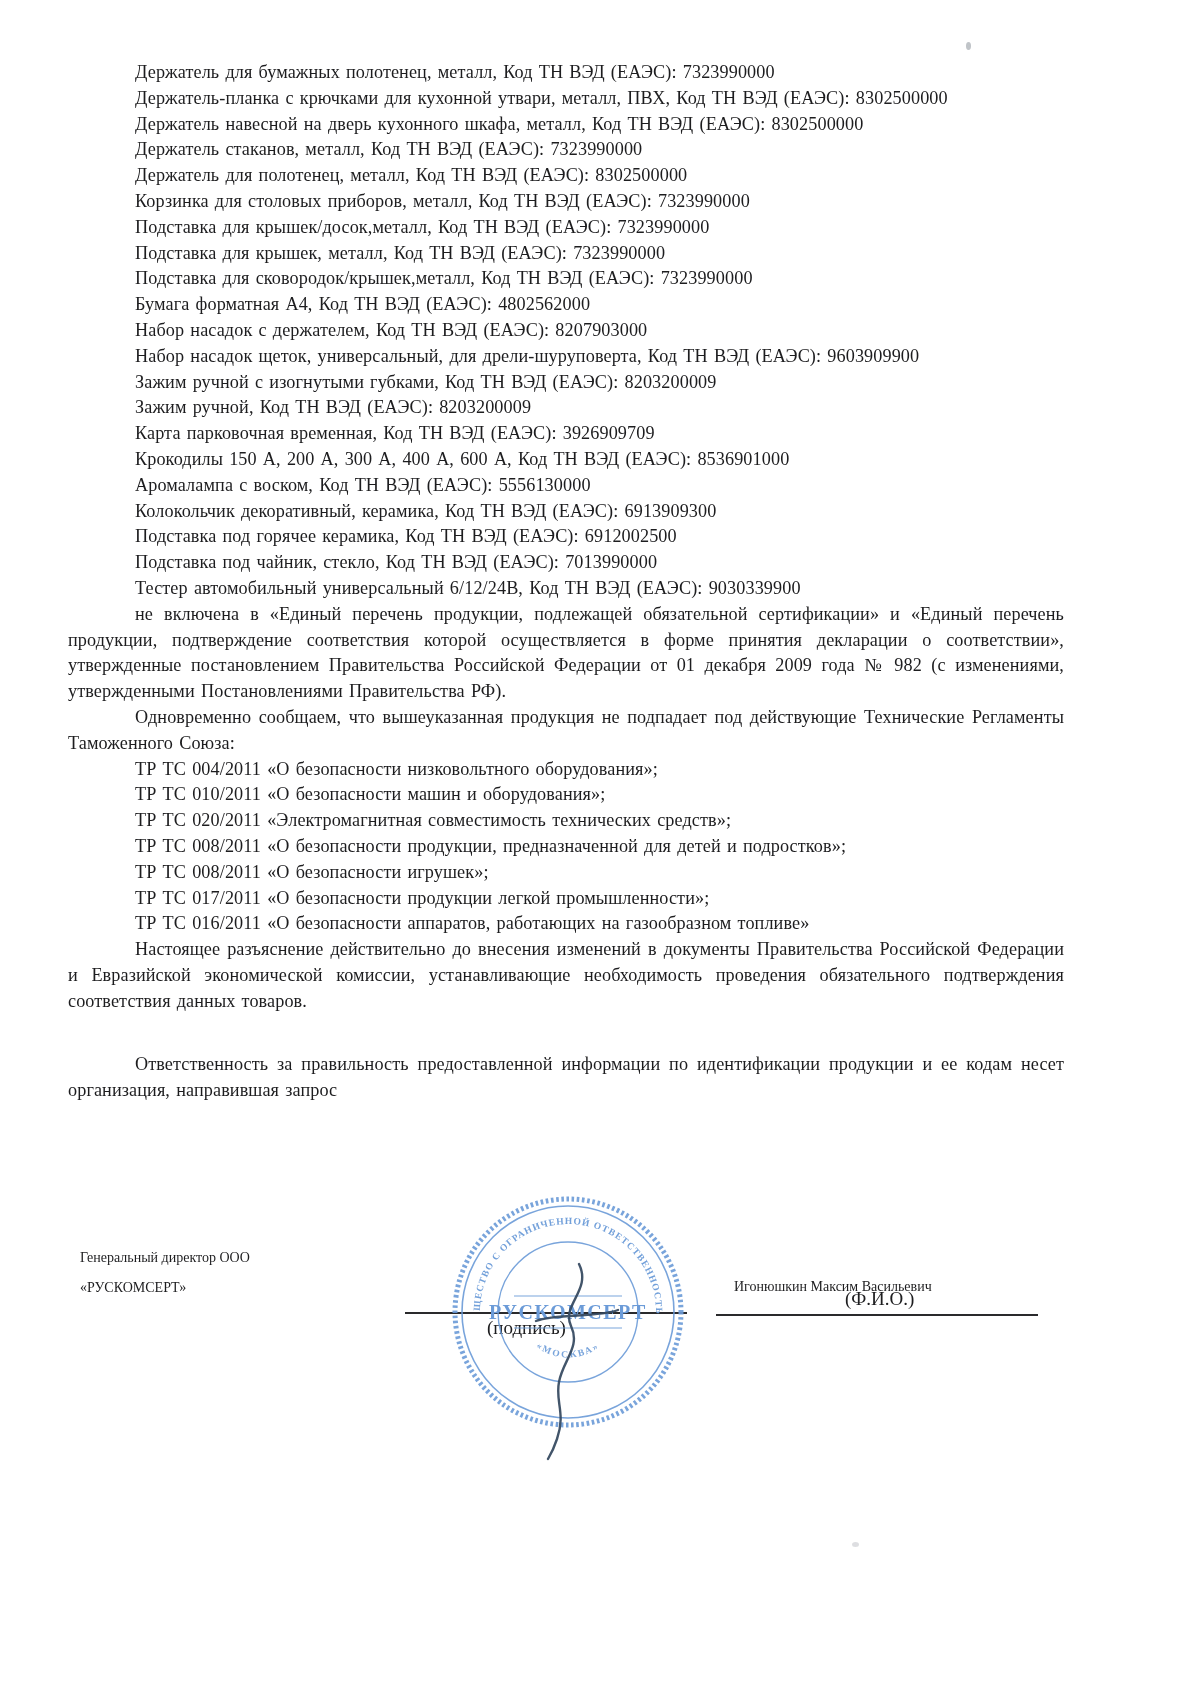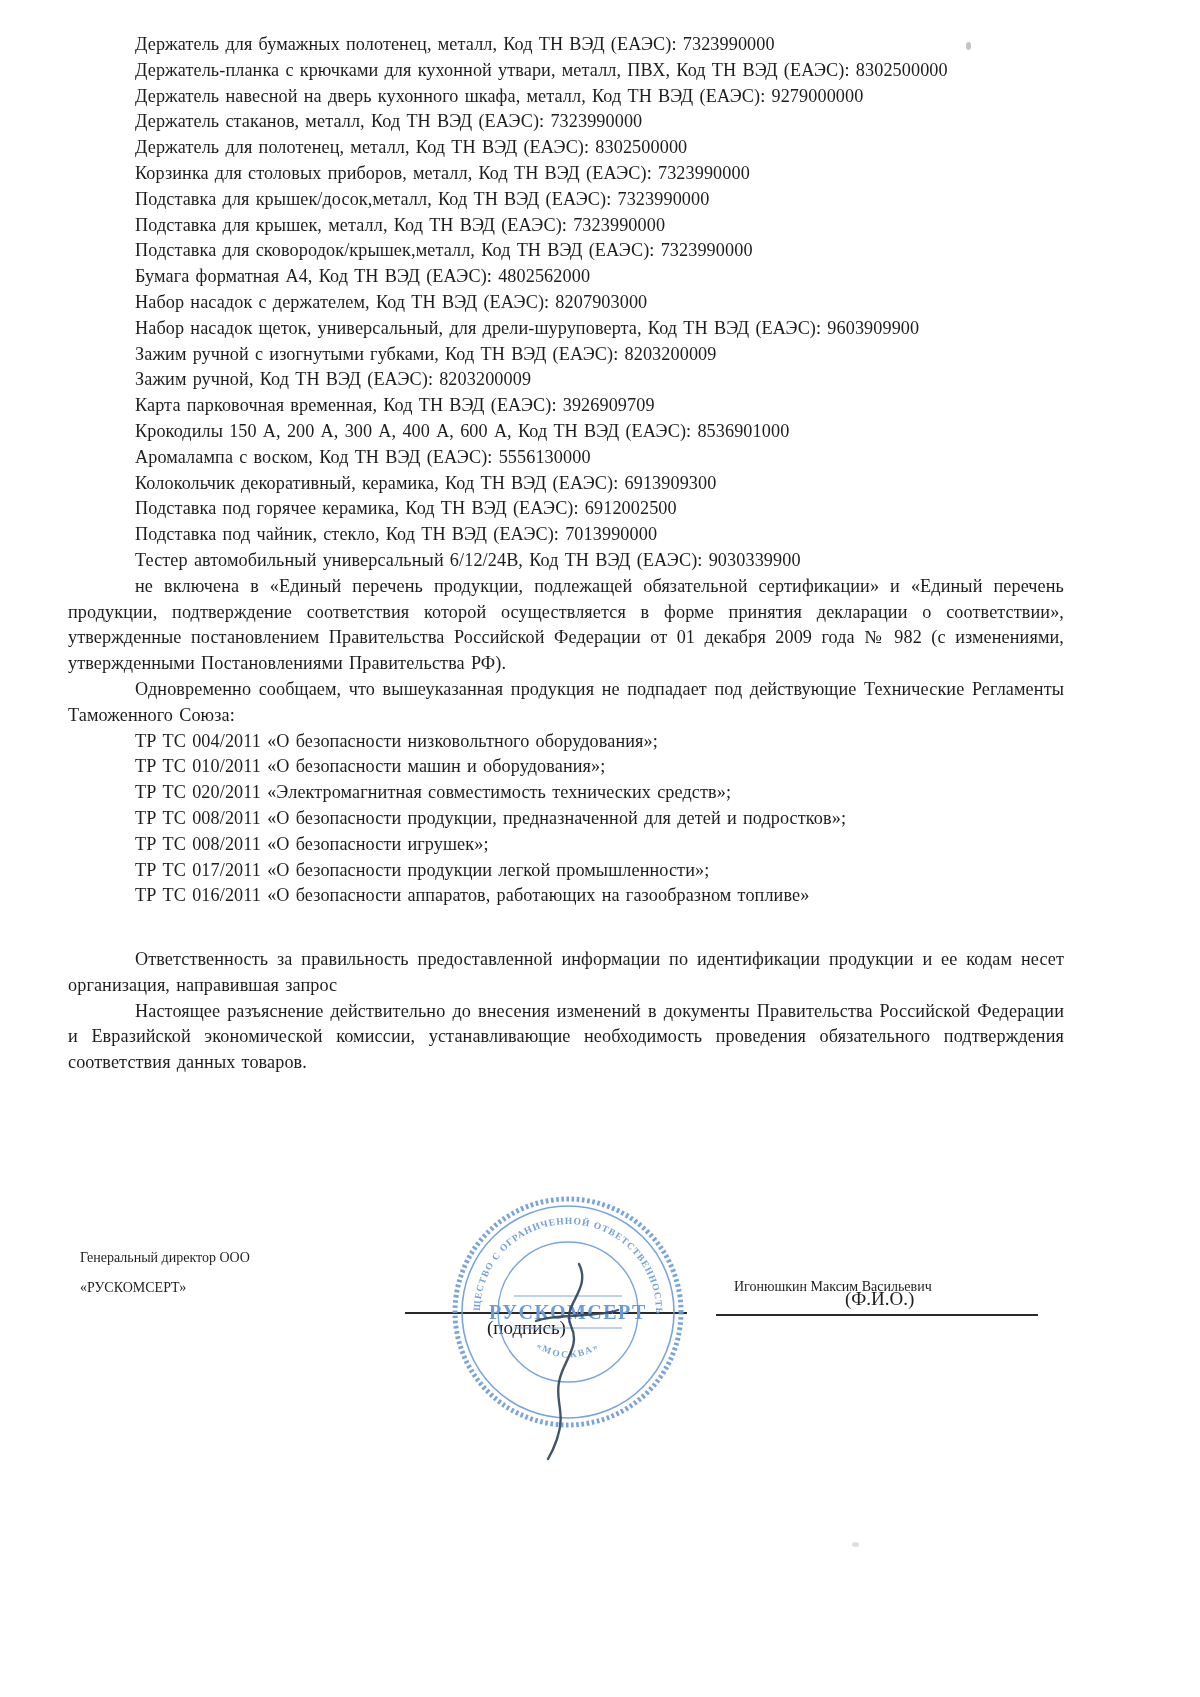--- a/index.html
+++ b/index.html
@@ -8,21 +8,21 @@
     width: 1200px; height: 1697px;
     position: relative;
     background: #ffffff;
     font-family: "Liberation Serif", "DejaVu Serif", serif;
     color: #1d1d1f;
     overflow: hidden;
   }
   .page {
     position: absolute;
     left: 0; top: 0; width: 1200px; height: 1346px;
-    padding: 32px 136px 0 68px;
+    padding: 60px 136px 0 68px;
   }
   p.doc-line {
     margin: 0;
     font-size: 18.2px;
     line-height: 25.8px;
     text-align: justify;
     text-indent: 67px;
     letter-spacing: 0.1px;
     word-spacing: 1.5px;
   }
@@ -62,21 +62,21 @@
 <body>
 
 <div class="page">
 
   <div>
 
       <p class="doc-line">Держатель для бумажных полотенец, металл, Код ТН ВЭД (ЕАЭС): 7323990000</p>
 
       <p class="doc-line">Держатель-планка с крючками для кухонной утвари, металл, ПВХ, Код ТН ВЭД (ЕАЭС): 8302500000</p>
 
-      <p class="doc-line">Держатель навесной на дверь кухонного шкафа, металл, Код ТН ВЭД (ЕАЭС): 9279000000</p>
+      <p class="doc-line">Держатель навесной на дверь кухонного шкафа, металл, Код ТН ВЭД (ЕАЭС): 8302500000</p>
 
       <p class="doc-line">Держатель стаканов, металл, Код ТН ВЭД (ЕАЭС): 7323990000</p>
 
       <p class="doc-line">Держатель для полотенец, металл, Код ТН ВЭД (ЕАЭС): 8302500000</p>
 
       <p class="doc-line">Корзинка для столовых приборов, металл, Код ТН ВЭД (ЕАЭС): 7323990000</p>
 
       <p class="doc-line">Подставка для крышек/досок,металл, Код ТН ВЭД (ЕАЭС): 7323990000</p>
 
       <p class="doc-line">Подставка для крышек, металл, Код ТН ВЭД (ЕАЭС): 7323990000</p>
@@ -122,23 +122,23 @@
 
       <p class="doc-line">ТР ТС 008/2011 «О безопасности продукции, предназначенной для детей и подростков»;</p>
 
       <p class="doc-line">ТР ТС 008/2011 «О безопасности игрушек»;</p>
 
       <p class="doc-line">ТР ТС 017/2011 «О безопасности продукции легкой промышленности»;</p>
 
       <p class="doc-line">ТР ТС 016/2011 «О безопасности аппаратов, работающих на газообразном топливе»</p>
     </div>
 
+  <p class="doc-line">Настоящее разъяснение действительно до внесения изменений в документы Правительства Российской Федерации и Евразийской экономической комиссии, устанавливающие необходимость проведения обязательного подтверждения соответствия данных товаров.</p>
+
   <p class="doc-line gap-above">Ответственность за правильность предоставленной информации по идентификации продукции и ее кодам несет организация, направившая запрос</p>
-
-  <p class="doc-line">Настоящее разъяснение действительно до внесения изменений в документы Правительства Российской Федерации и Евразийской экономической комиссии, устанавливающие необходимость проведения обязательного подтверждения соответствия данных товаров.</p>
 
 </div>
 
 <div class="sig-text" style="left:80px; top:1243px;">
   <div>Генеральный директор ООО</div>
   <div>«РУСКОМСЕРТ»</div>
 </div>
 
 <div class="sig-rule" style="left:405px; top:1312px; width:282px;"></div>
 <div class="sig-caption" style="left:487px; top:1317px;">(подпись)</div>

